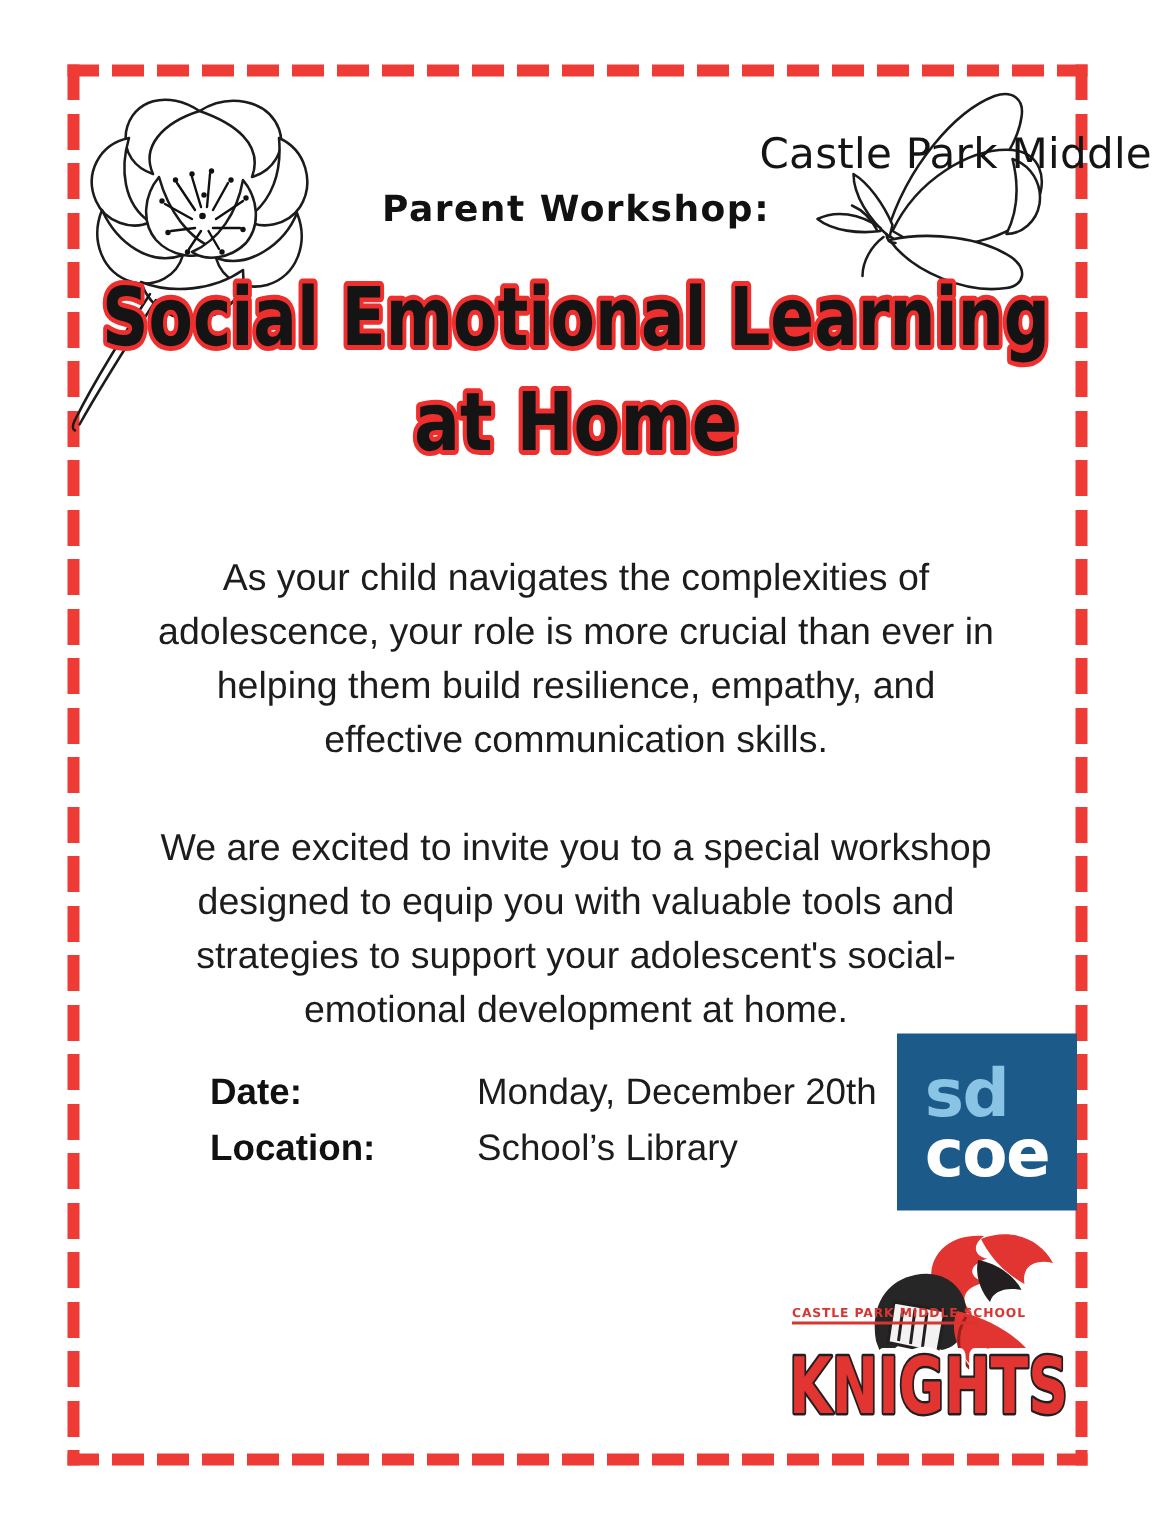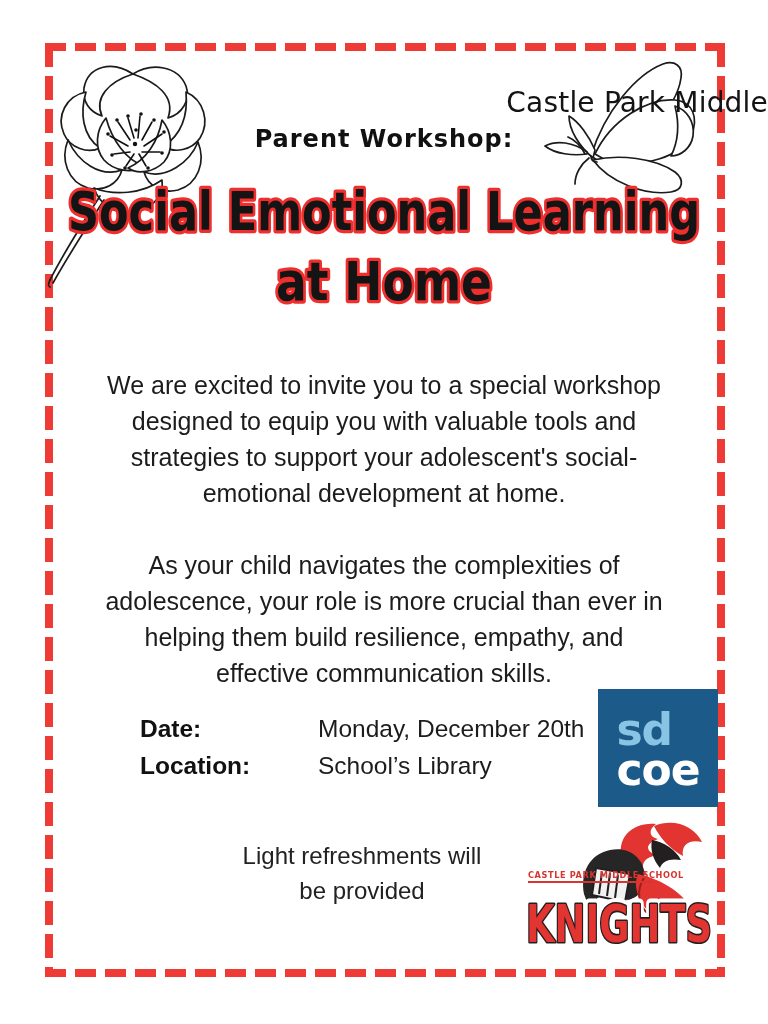--- a/index.html
+++ b/index.html
@@ -159,50 +159,48 @@
 
   <div class="school-name">Castle Park Middle</div>
   <div class="workshop-label">Parent Workshop:</div>
 
   <svg class="title-svg" width="680" height="146" viewBox="0 0 680 146">
     <text class="title-text" x="340" y="58" text-anchor="middle" textLength="632" lengthAdjust="spacingAndGlyphs">Social Emotional Learning</text>
     <text class="title-text" x="340" y="128" text-anchor="middle" textLength="216" lengthAdjust="spacingAndGlyphs">at Home</text>
   </svg>
 
   <div class="intro">
+    <p>As your child navigates the complexities of
+adolescence, your role is more crucial than ever in
+helping them build resilience, empathy, and
+effective communication skills.</p>
     <p>We are excited to invite you to a special workshop
 designed to equip you with valuable tools and
 strategies to support your adolescent's social-
 emotional development at home.</p>
-    <p>As your child navigates the complexities of
-adolescence, your role is more crucial than ever in
-helping them build resilience, empathy, and
-effective communication skills.</p>
   </div>
 
   <div class="details">
     <div class="detail-row">
       <div class="detail-label">Date:</div>
       <div class="detail-value">Monday, December 20th</div>
     </div>
     <div class="detail-row">
       <div class="detail-label">Location:</div>
       <div class="detail-value">School’s Library</div>
     </div>
   </div>
 
   <div class="sdcoe">
     <div class="sdcoe-stack">
       <div class="sdcoe-sd">sd</div>
       <div class="sdcoe-coe">coe</div>
     </div>
   </div>
 
-  <div class="refreshments">Light refreshments will
-be provided</div>
 
   <svg class="knights" width="204" height="156" viewBox="0 0 204 156">
 
     <g>
       <path d="M104,44 C98,22 114,6 138,8 C130,14 131,21 140,23 C126,28 128,36 139,39 C124,42 121,51 130,59 C114,56 107,51 104,44 Z" fill="#e23430"></path>
       <path d="M136,10 C156,2 176,10 184,26 C171,23 163,29 165,40 C152,33 142,22 136,10 Z" fill="#e23430"></path>
       <path d="M134,24 C146,26 158,34 163,44 C152,42 144,45 142,52 C135,44 132,33 134,24 Z" fill="#231f20"></path>
 
       <path d="M92,34 C72,38 62,56 66,78 L72,94 C76,82 84,77 94,79 L110,84 C122,82 128,70 126,55 C124,41 110,30 92,34 Z" fill="#262626"></path>
 

